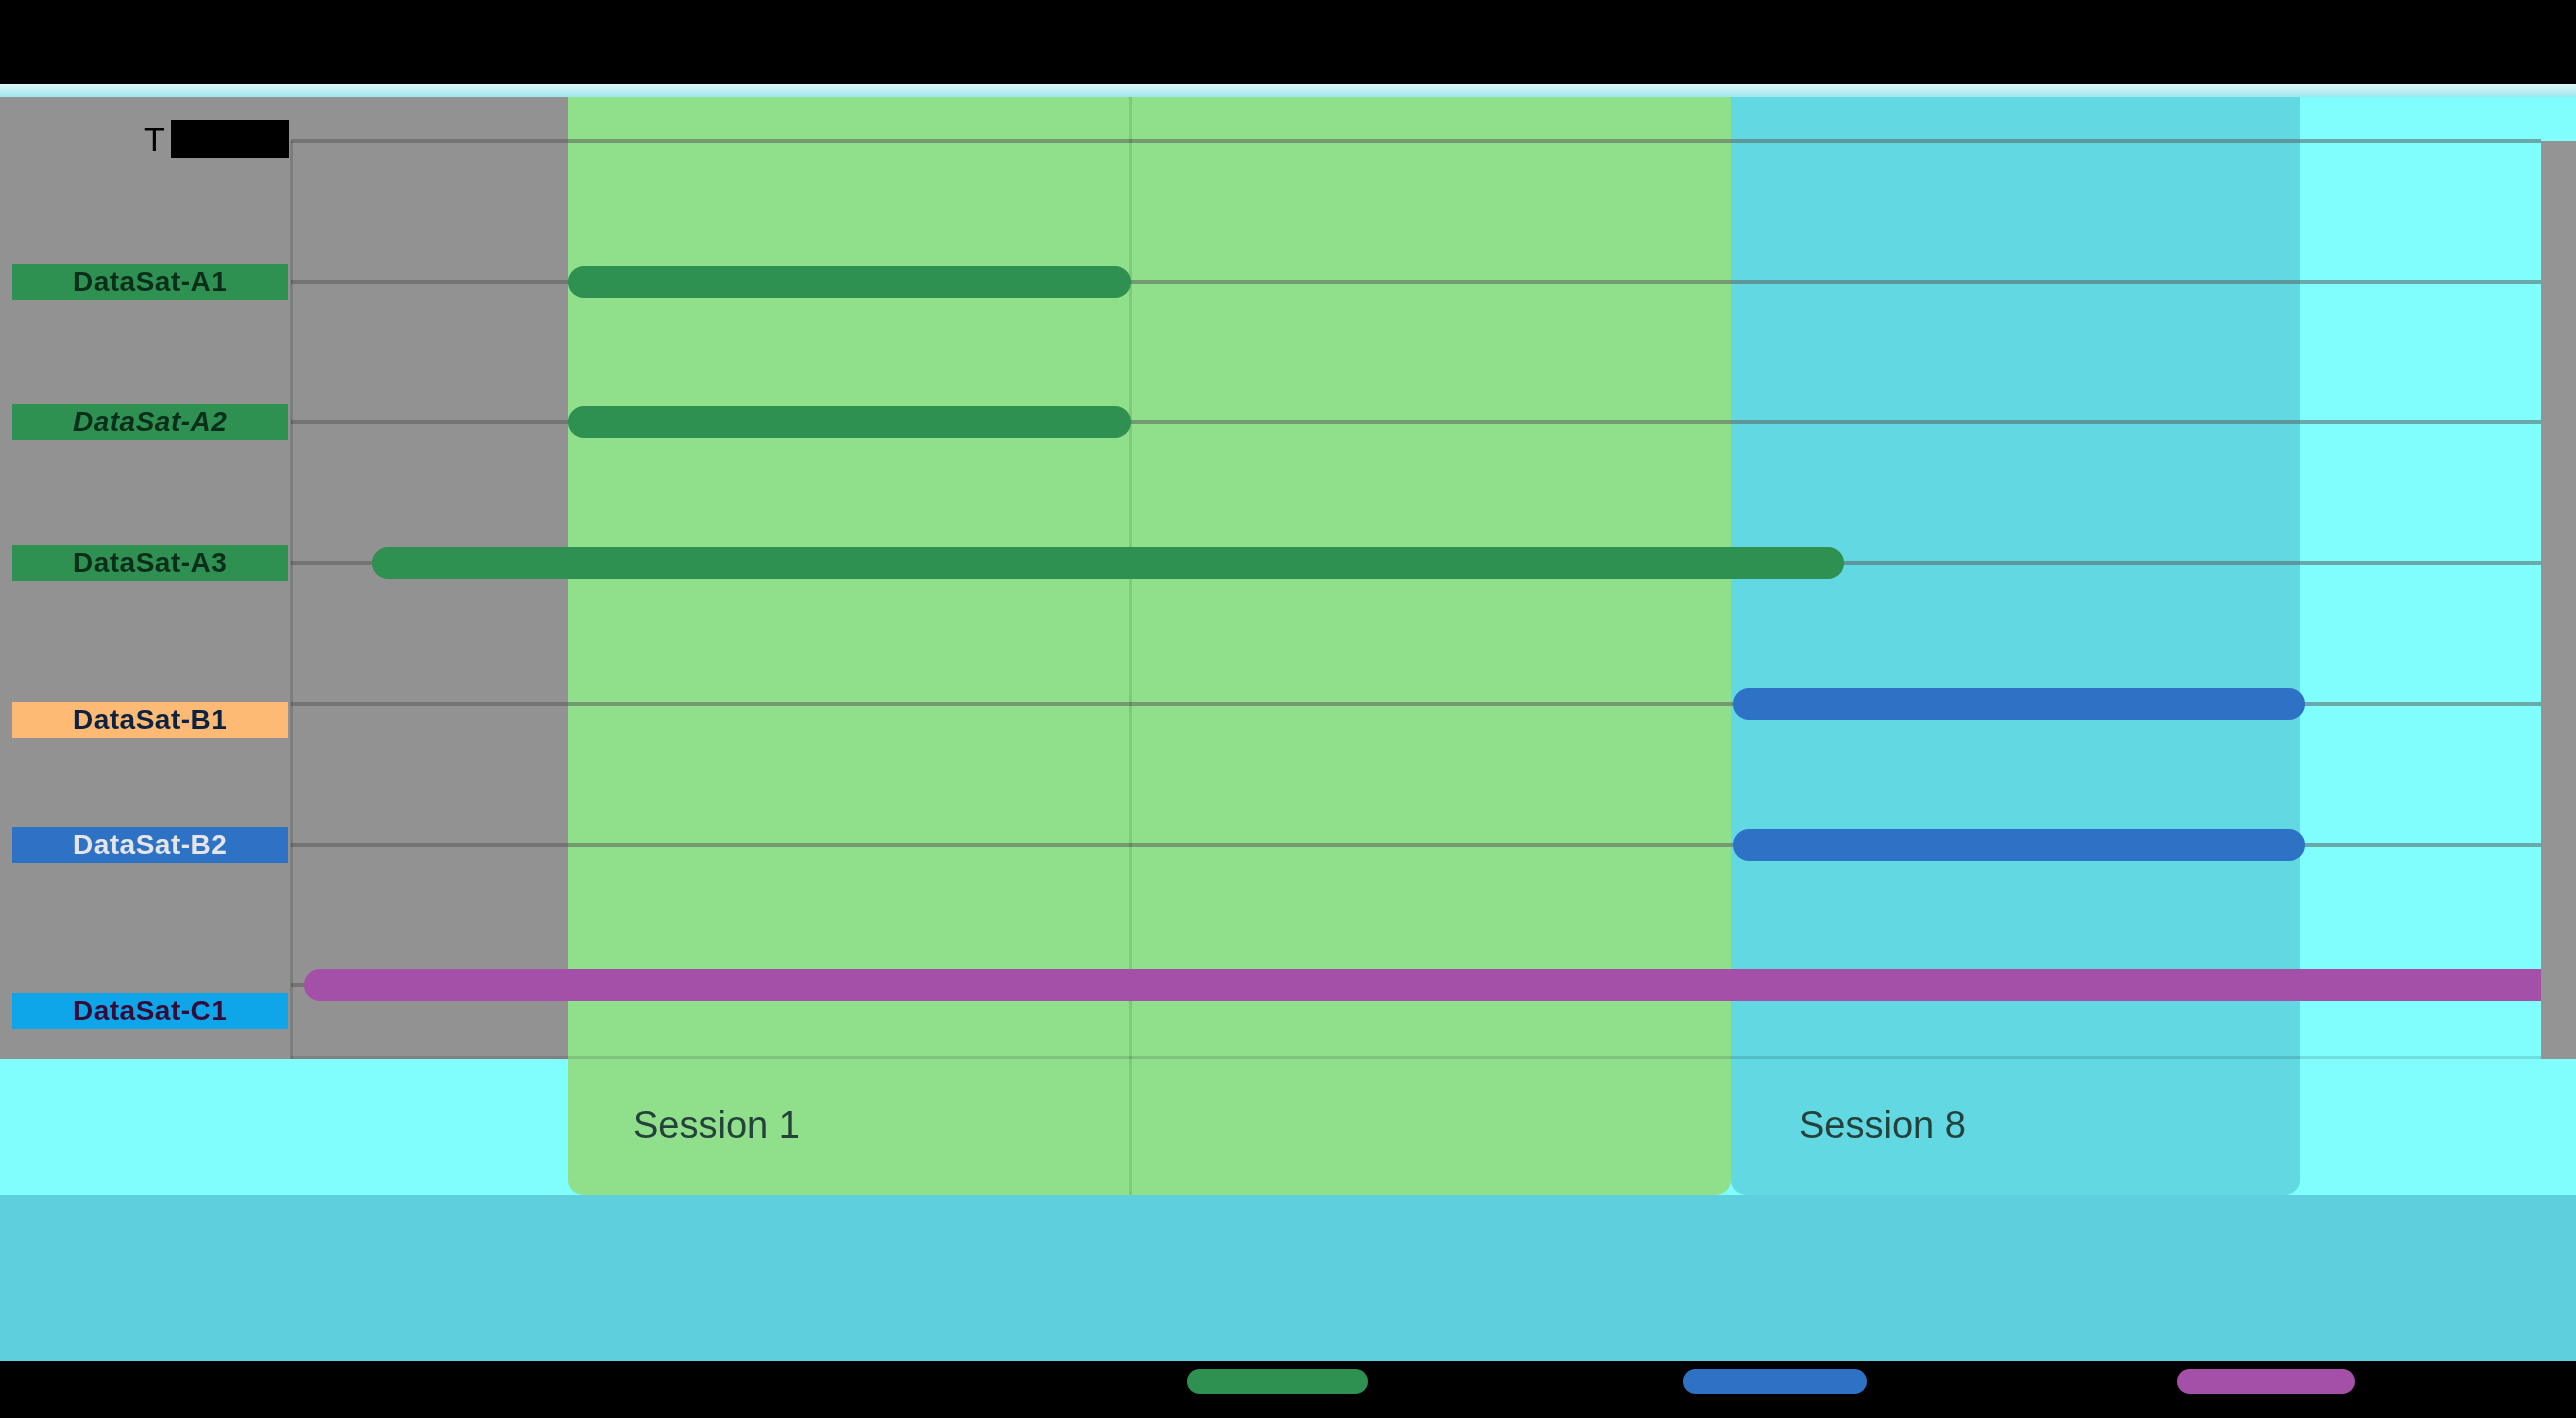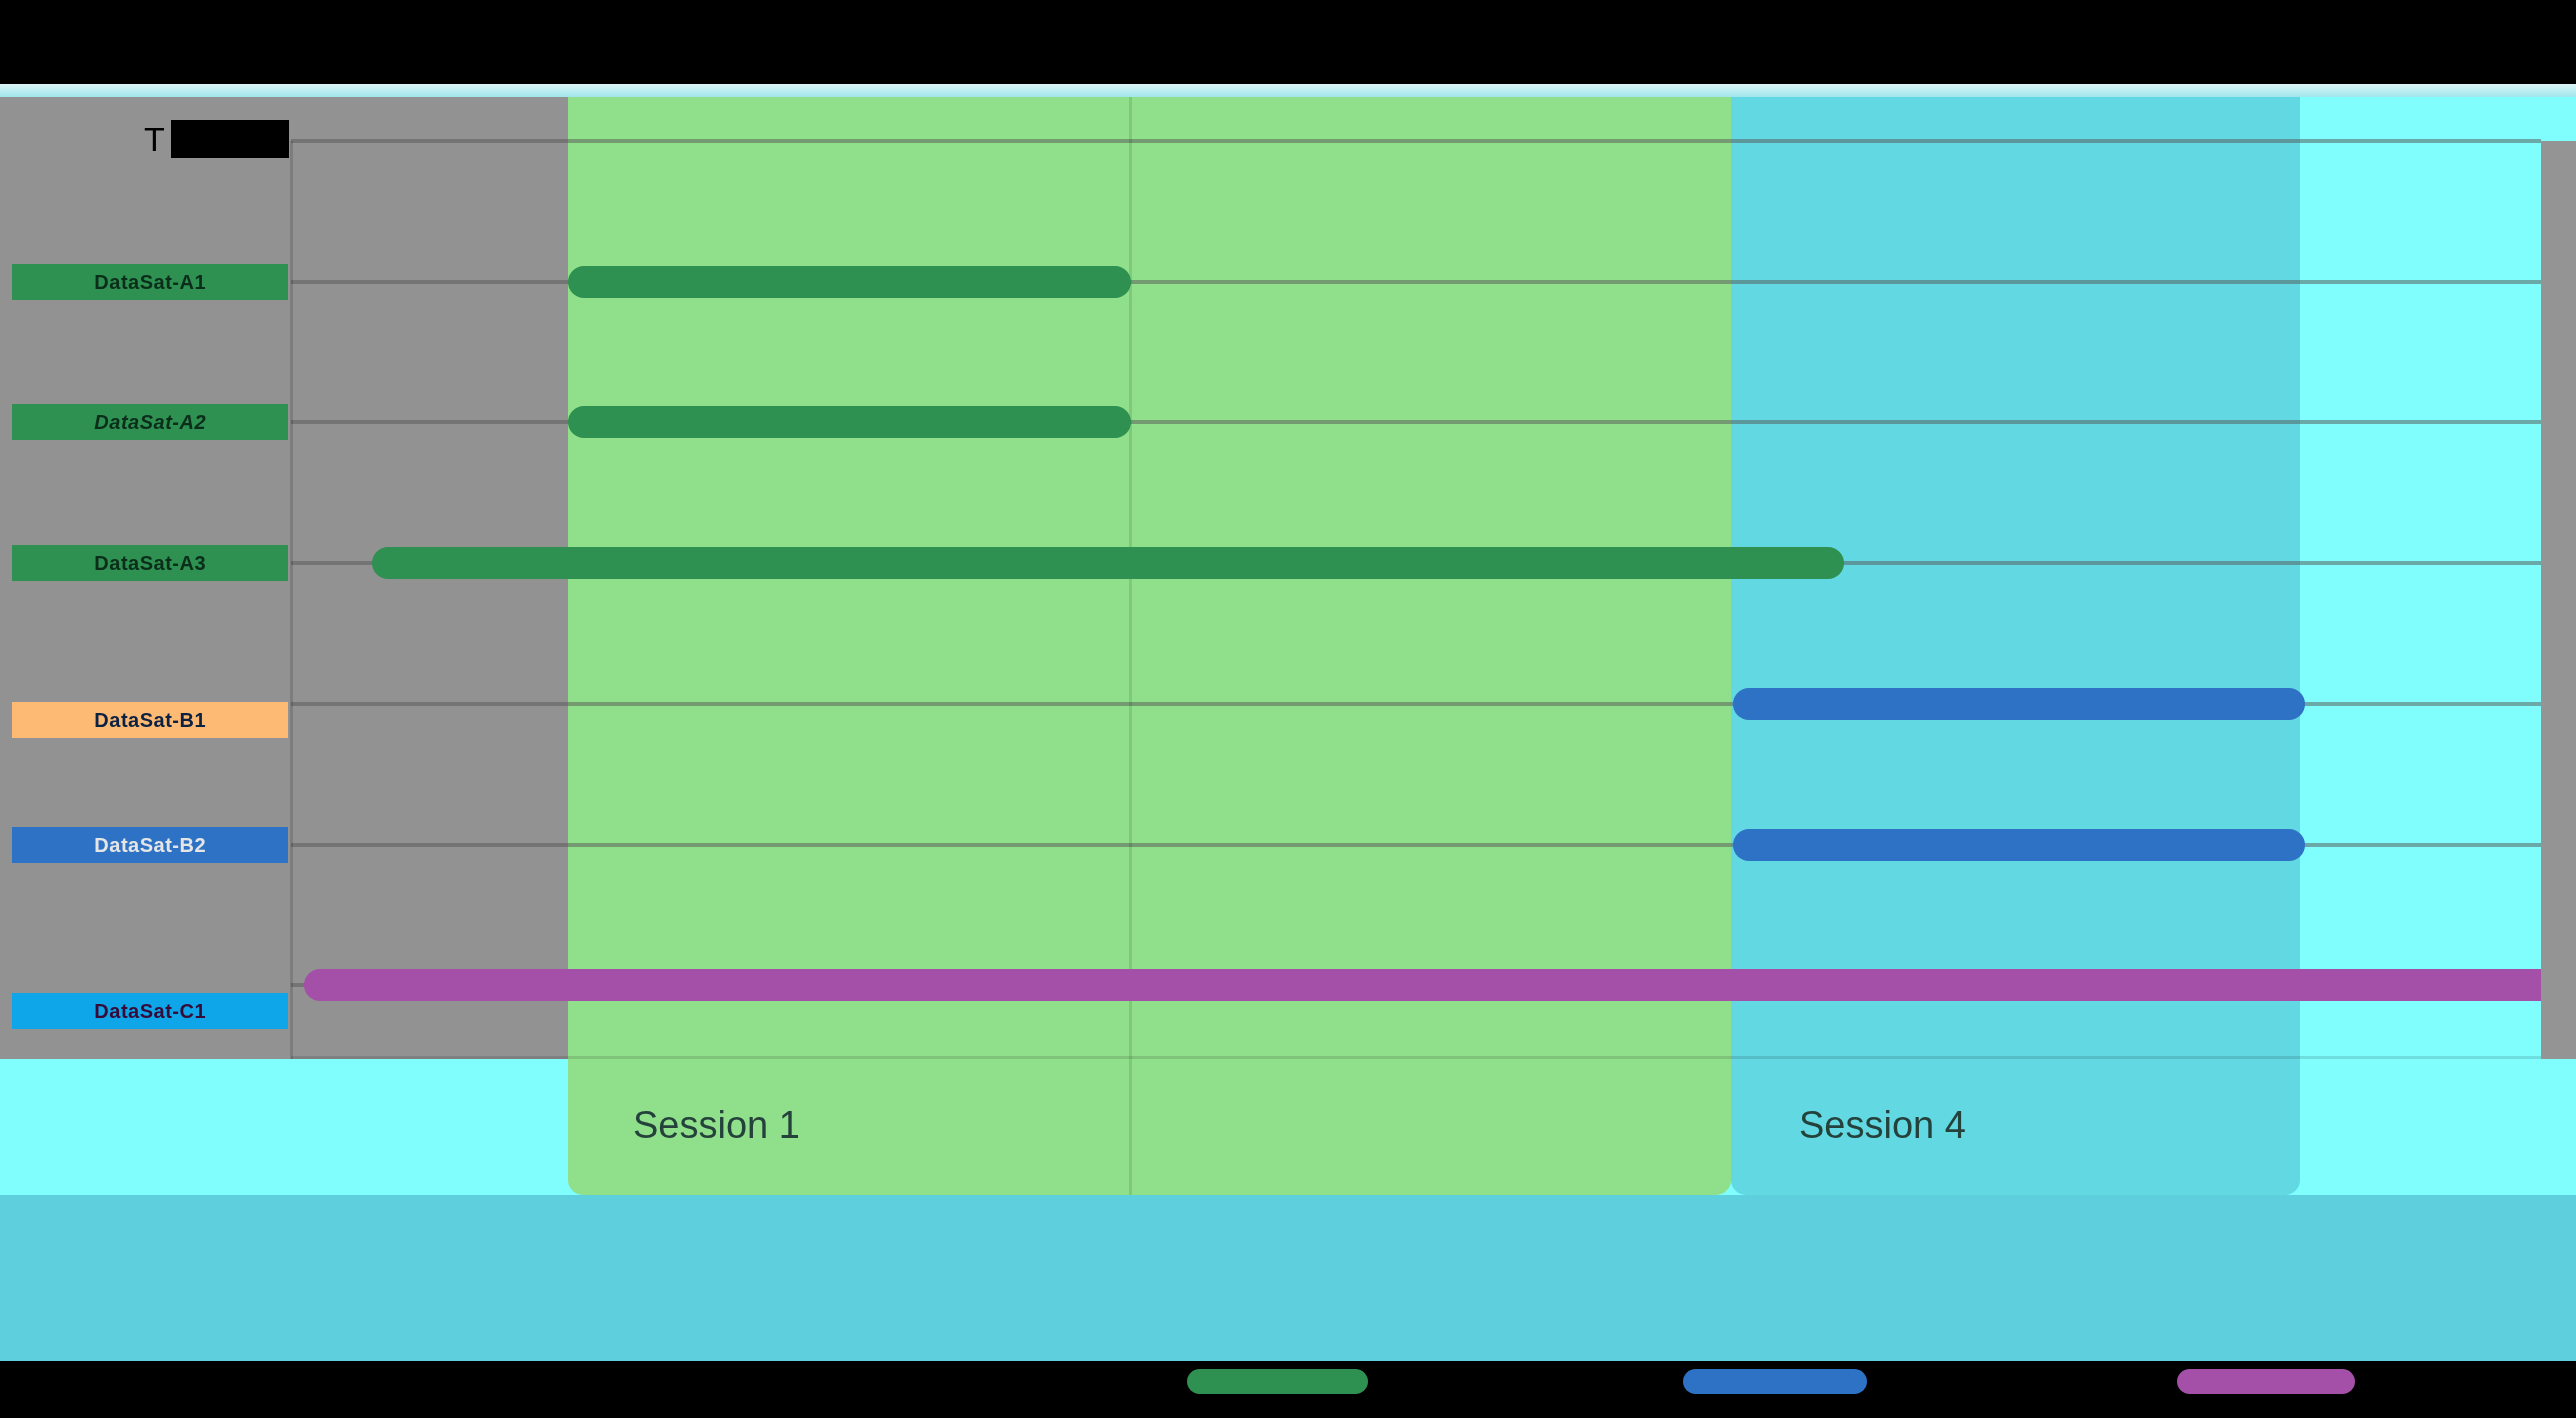--- a/index.html
+++ b/index.html
@@ -24,21 +24,21 @@
   #left-spine{left:290px;top:141px;width:2.8px;height:918px;background:rgba(0,0,0,0.14);}
   #bottom-spine{left:291px;top:1056px;width:2250px;height:2.8px;background:rgba(0,0,0,0.12);}
   .divider-v{position:absolute;top:97px;height:1098px;width:2.8px;background:rgba(0,0,0,0.10);}
   
   .session-block{position:absolute;top:97px;height:1098px;border-radius:0 0 15px 15px;}
   .session-label{position:absolute;top:1104px;width:432px;margin-left:-216px;
     font-size:38px;color:#25413c;}
   
   .row-chip{position:absolute;left:12.2px;width:276px;height:36px;
     display:flex;align-items:center;justify-content:center;
-    font-size:20px;font-weight:bold;letter-spacing:0.5px;}
+    font-size:28px;font-weight:bold;letter-spacing:0.5px;}
   
   .gantt-bar{position:absolute;height:32px;border-radius:16px;}
   .gantt-bar.clip-right{border-radius:16px 0 0 16px;}
   
   #tasks-label{left:144px;top:120px;width:38px;height:39px;color:#000;
     font-size:34px;line-height:39px;}
   #tasks-redaction-box{left:171px;top:120px;width:118px;height:38px;background:#000;}
   
   .legend-swatch{position:absolute;top:1369px;height:25px;border-radius:13px;}
   #legend-swatch-a{left:1187px;width:181px;}
@@ -86,21 +86,21 @@
     <div class="row-chip" style="top: 264px; background: rgb(46, 144, 81); color: rgb(11, 46, 27);">DataSat-A1</div>
     <div class="row-chip" style="top: 404px; background: rgb(46, 144, 81); color: rgb(11, 46, 27); font-style: italic;">DataSat-A2</div>
     <div class="row-chip" style="top: 545px; background: rgb(46, 144, 81); color: rgb(11, 46, 27); text-align: center;">DataSat-A3</div>
     <div class="row-chip" style="top: 702px; background: #fdba74; color: rgb(12, 34, 66);">DataSat-B1</div>
     <div class="row-chip" style="top: 827px; background: rgb(46, 114, 198); color: #e5e5e5;">DataSat-B2</div>
     <div class="row-chip" style="top: 993px; background: #0ea5e9; color: rgb(54, 11, 56);">DataSat-C1</div>
   </div>
 
 <div id="session-labels">
     <div class="session-label" style="left: 849px; color: rgb(37, 65, 60);">Session 1</div>
-    <div class="session-label" style="left: 2015px; color: rgb(37, 65, 60);">Session 4</div>
+    <div class="session-label" style="left: 2015px; color: rgb(37, 65, 60);">Session 8</div>
   </div>
 
 <div class="abs" id="tasks-label">T</div>
 <div class="abs" id="tasks-redaction-box"></div>
 
 <div class="abs" id="top-strip"></div>
 <div class="abs" id="letterbox-top"></div>
 <div class="abs" id="letterbox-bottom"></div>
 
 <span class="legend-swatch" id="legend-swatch-a" style="background: rgb(46, 144, 81);"></span>

